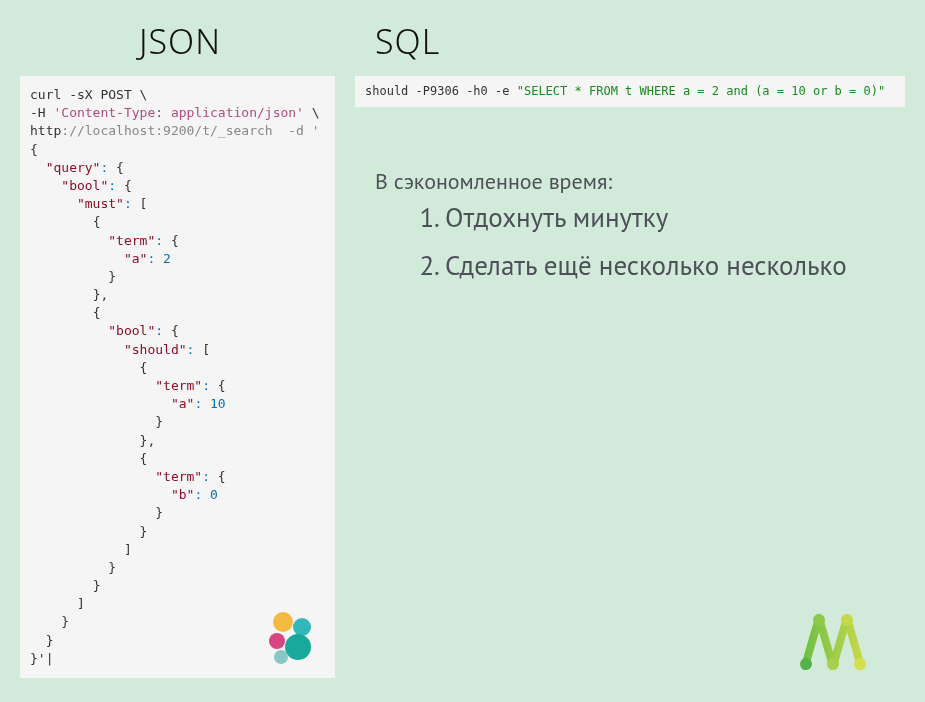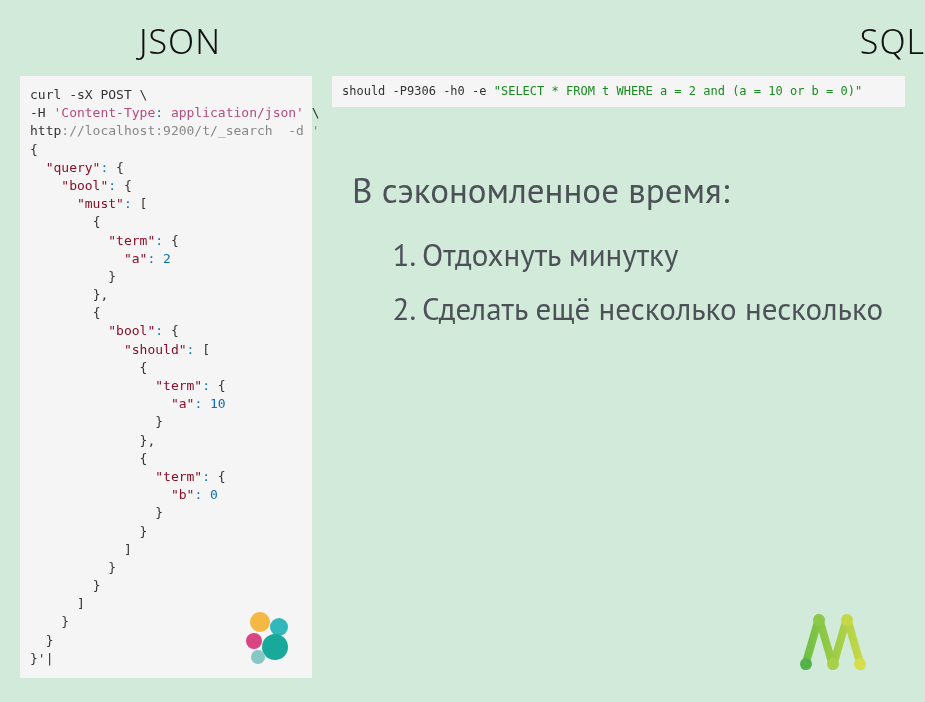--- a/index.html
+++ b/index.html
@@ -14,23 +14,23 @@
   .headers { display: flex; gap: 15px; }
   .hdr-left, .hdr-right {
     font-family: system-ui, sans-serif;
     font-size: 34px;
     letter-spacing: 1px;
     font-weight: 300;
     color: #111;
     padding-top: 18px;
   }
   .hdr-left { width: 360px; text-align: center; }
-  .hdr-right { flex: 1; text-align: right; }
+  .hdr-right { flex: 1; text-align: left; }
   .cols { display: flex; padding: 12px 20px 0 20px; gap: 20px; }
-  .left { width: 292px; position: relative; }
+  .left { width: 315px; position: relative; }
   .right { flex: 1; position: relative; }
   pre.code {
     background: #f5f5f5;
     font-family: "SFMono-Regular", Menlo, Consolas, monospace;
     font-size: 13px;
     line-height: 1.4;
     padding: 10px 12px 10px 10px;
     white-space: pre;
     color: #333;
     min-height: 560px;
@@ -42,22 +42,22 @@
   .s-op { color: #0a6fb7; }
   .s-pink { color: #b34c7e; }
   .s-num { color: #0a6fb7; }
   .s-str { color: #188b1f; }
   .saved {
     font-family: "PT Sans", "Noto Sans", system-ui, sans-serif;
     color: #4c5158;
     margin-top: 60px;
     padding-left: 20px;
   }
-  .saved h2 { font-size: 35px; font-weight: 400; margin-bottom: 18px; }
-  .saved ol { list-style: decimal; padding-left: 70px; font-size: 31px; font-weight: 400; line-height: 1.55; }
+  .saved h2 { font-size: 22px; font-weight: 400; margin-bottom: 2px; }
+  .saved ol { list-style: decimal; padding-left: 70px; font-size: 27px; font-weight: 400; line-height: 1.55; }
   .saved li { padding-bottom: 6px; }
   .elastic-logo {
     position: absolute;
     bottom: 10px; right: 14px;
     width: 60px; height: 60px;
   }
   .manticore-logo {
     position: absolute;
     bottom: 8px; right: 32px;
     width: 80px; height: 62px;

